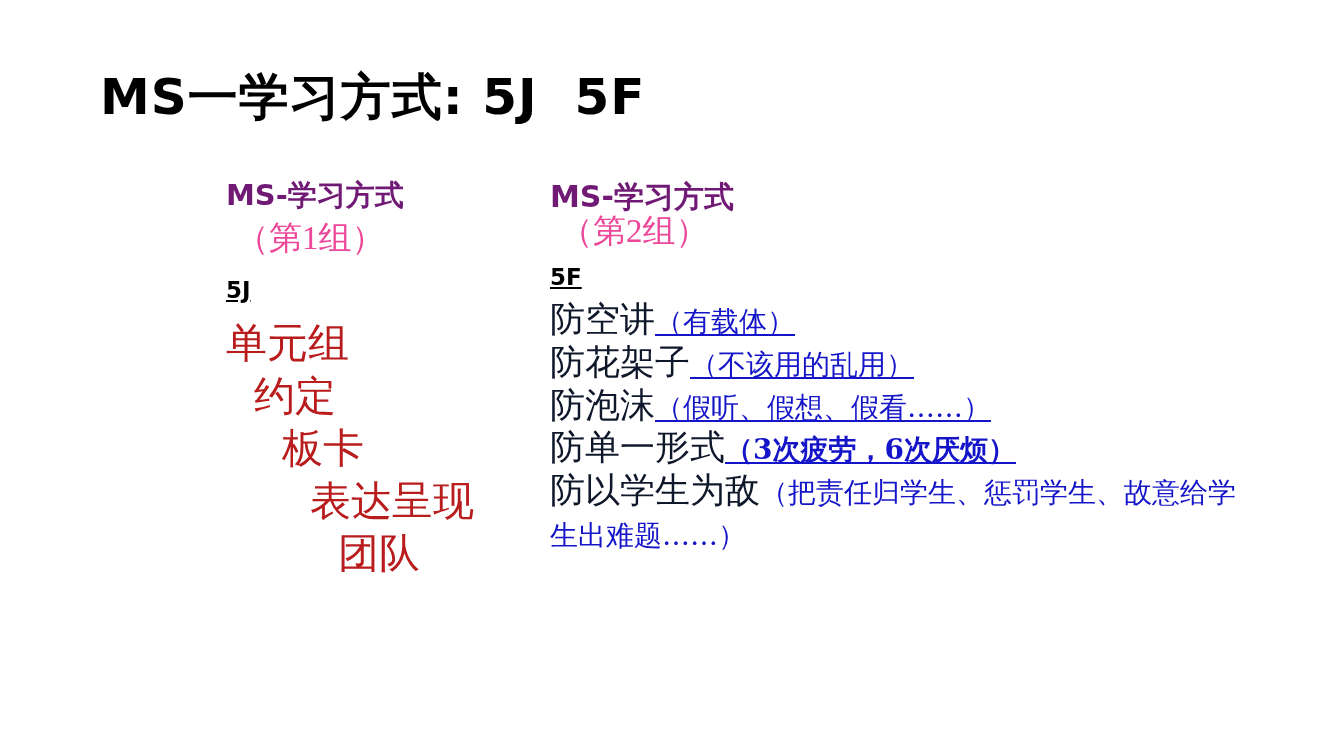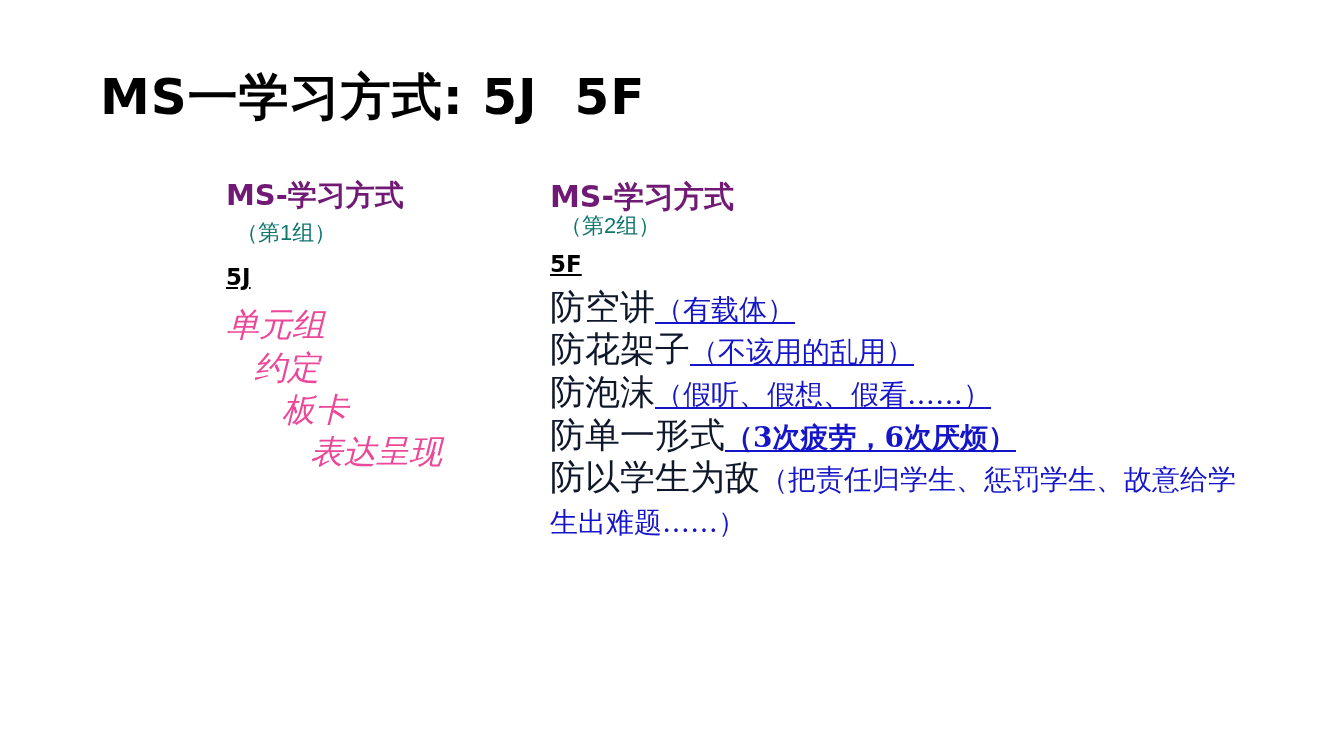--- a/index.html
+++ b/index.html
@@ -45,23 +45,23 @@
     font-family: "DejaVu Sans", "Liberation Sans", sans-serif;
     font-size: 29px;
     font-weight: bold;
     color: #701a75;
     line-height: 1.1;
     white-space: pre;
   }
   #column-right .col-heading { font-size: 30px; }
 
   .col-subheading {
-    font-family: Liberation Sans, sans-serif;
-    font-size: 22px;
-    color: #0f766e;
+    font-family: Liberation Serif, serif;
+    font-size: 33px;
+    color: #ec4899;
     line-height: 1.15;
     white-space: pre;
   }
   #column-left  .col-subheading { margin-top: 8px; padding-left: 10px; }
   #column-right .col-subheading { padding-left: 10px; }
 
   .code-label {
     font-family: "DejaVu Sans", "Liberation Sans", sans-serif;
     font-size: 23px;
     font-weight: bold;
@@ -74,25 +74,24 @@
   #column-right .code-label { margin-top: 14px; }
 
   
   #stair-list {
     margin-top: 14px;
     list-style: none;
     padding: 0;
   }
   .stair-item {
     font-family: "DejaVu Serif", "Liberation Serif", serif;
-    font-size: 33px;
-    color: #ec4899;
+    font-size: 41px;
+    color: #b91c1c;
     line-height: 1.28;
     white-space: pre;
-    font-style: italic;
   }
   .stair-item.indent-0 { padding-left: 0px;   }
   .stair-item.indent-1 { padding-left: 28px;  }
   .stair-item.indent-2 { padding-left: 56px;  }
   .stair-item.indent-3 { padding-left: 84px;  }
   .stair-item.indent-4 { padding-left: 112px; }
 
   
   #prevent-list {
     margin-top: 8px;
@@ -134,20 +133,21 @@
 
   <div class="column" id="column-left">
     <div class="col-heading">MS-学习方式</div>
     <div class="col-subheading">（第1组）</div>
     <div class="code-label">5J</div>
     <ul id="stair-list">
         <li class="stair-item indent-0">单元组</li>
         <li class="stair-item indent-1">约定</li>
         <li class="stair-item indent-2">板卡</li>
         <li class="stair-item indent-3">表达呈现</li>
+        <li class="stair-item indent-4">团队</li>
       </ul>
   </div>
 
   <div class="column" id="column-right">
     <div class="col-heading">MS-学习方式</div>
     <div class="col-subheading">（第2组）</div>
     <div class="code-label">5F</div>
     <ul id="prevent-list">
         <li class="prevent-item"><span class="prevent-main">防空讲</span><span class="prevent-note underlined">（有载体）</span></li>
         <li class="prevent-item"><span class="prevent-main">防花架子</span><span class="prevent-note underlined">（不该用的乱用）</span></li>

